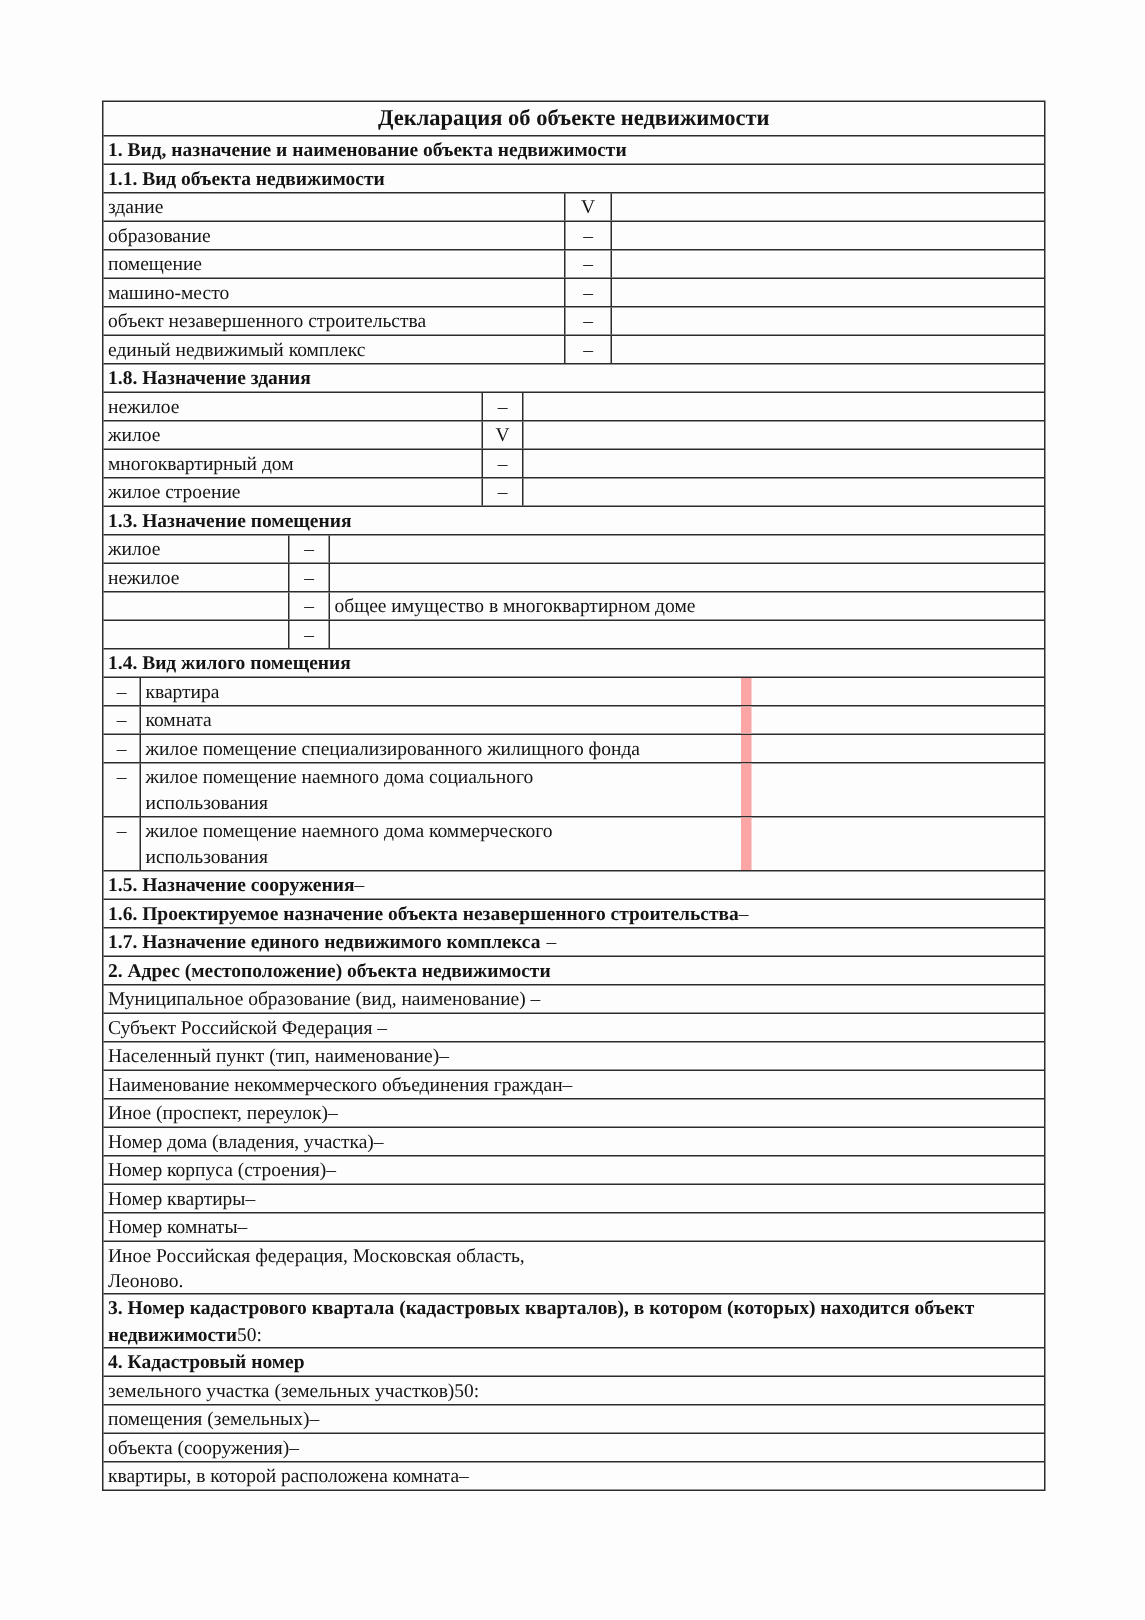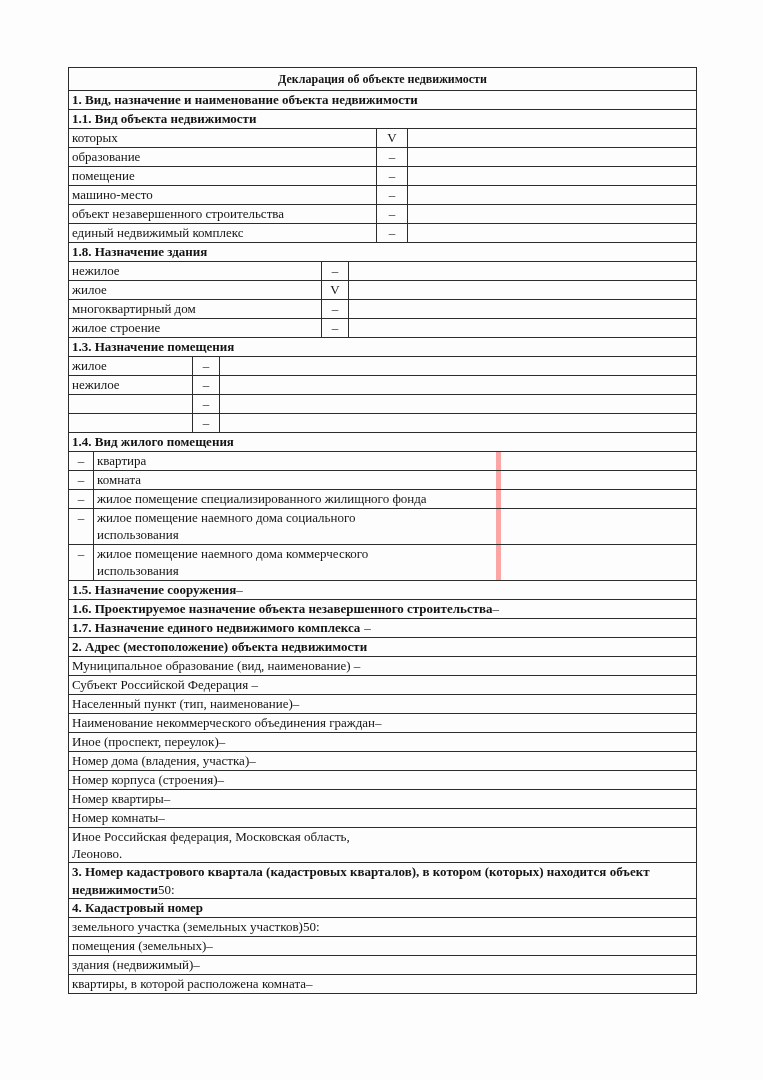--- a/index.html
+++ b/index.html
@@ -6,29 +6,29 @@
   body{width:763px;height:1080px;background:#fdfdfd;font-family:"Liberation Serif",serif;color:#141414;}
   .page{position:relative;width:763px;height:1080px;background:#fdfdfd;overflow:hidden;}
   .tbl{position:absolute;left:68px;top:67px;width:629px;border:1px solid #2c2c2c;box-sizing:border-box;background:#fdfdfd;}
   .r{display:flex;border-bottom:1px solid #2c2c2c;min-height:18px;align-items:stretch;}
   .r:last-child{border-bottom:none;}
   .c{padding:0 3px;font-size:13px;line-height:17.4px;box-sizing:border-box;}
   .b{font-weight:bold;}
   .grow{flex:1 1 auto;}
   .mark{flex:0 0 auto;text-align:center;padding:0;border-left:1px solid #2c2c2c;border-right:1px solid #2c2c2c;}
   .title-row{justify-content:center;}
-  .title-row .c{font-size:12px;line-height:22px;font-weight:bold;text-align:center;}
+  .title-row .c{font-size:15px;line-height:22px;font-weight:bold;text-align:center;}
   .w11l{flex:0 0 307px;}
   .w11m{flex:0 0 32px;}
   .w12l{flex:0 0 252px;}
   .w12m{flex:0 0 28px;}
   .w13l{flex:0 0 123px;}
   .w13m{flex:0 0 28px;}
   .w14m{flex:0 0 25px;border-left:none;}
-  .w14l{flex:0 0 407px;border-right:5px solid #fca5a5;}
+  .w14l{flex:0 0 407px;border-right:7px solid #fca5a5;}
   .pre{white-space:pre-line;}
   .gap{margin-left:4px;}
 </style>
 </head>
 <body>
 
 <div class="page">
   <div class="tbl">
 
     <div class="r title-row">
@@ -36,21 +36,21 @@
       </div>
 
     <div class="r">
         <div class="c b grow">1. Вид, назначение и наименование объекта недвижимости</div>
       </div>
 
     <div class="r">
         <div class="c b grow">1.1. Вид объекта недвижимости</div>
       </div>
     <div class="r">
-        <div class="c w11l">которых</div>
+        <div class="c w11l">здание</div>
         <div class="c mark w11m">V</div>
         <div class="c grow"></div>
       </div>
     <div class="r">
         <div class="c w11l">образование</div>
         <div class="c mark w11m">–</div>
         <div class="c grow"></div>
       </div>
     <div class="r">
         <div class="c w11l">помещение</div>
@@ -106,20 +106,21 @@
         <div class="c grow"></div>
       </div>
     <div class="r">
         <div class="c w13l">нежилое</div>
         <div class="c mark w13m">–</div>
         <div class="c grow"></div>
       </div>
     <div class="r">
         <div class="c w13l"></div>
         <div class="c mark w13m">–</div>
+        <div class="c grow">общее имущество в многоквартирном доме</div>
       </div>
     <div class="r">
         <div class="c w13l"></div>
         <div class="c mark w13m">–</div>
       </div>
 
     <div class="r">
         <div class="c b grow">1.4. Вид жилого помещения</div>
       </div>
     <div class="r">
@@ -202,20 +203,20 @@
     <div class="r">
         <div class="c b grow">4. Кадастровый номер</div>
       </div>
     <div class="r">
         <div class="c grow">земельного участка (земельных участков)50:</div>
       </div>
     <div class="r">
         <div class="c grow">помещения (земельных)–</div>
       </div>
     <div class="r">
-        <div class="c grow">здания (недвижимый)–</div>
+        <div class="c grow">объекта (сооружения)–</div>
       </div>
     <div class="r">
         <div class="c grow">квартиры, в которой расположена комната–</div>
       </div>
 
   </div>
 </div>
 
 </body></html>

